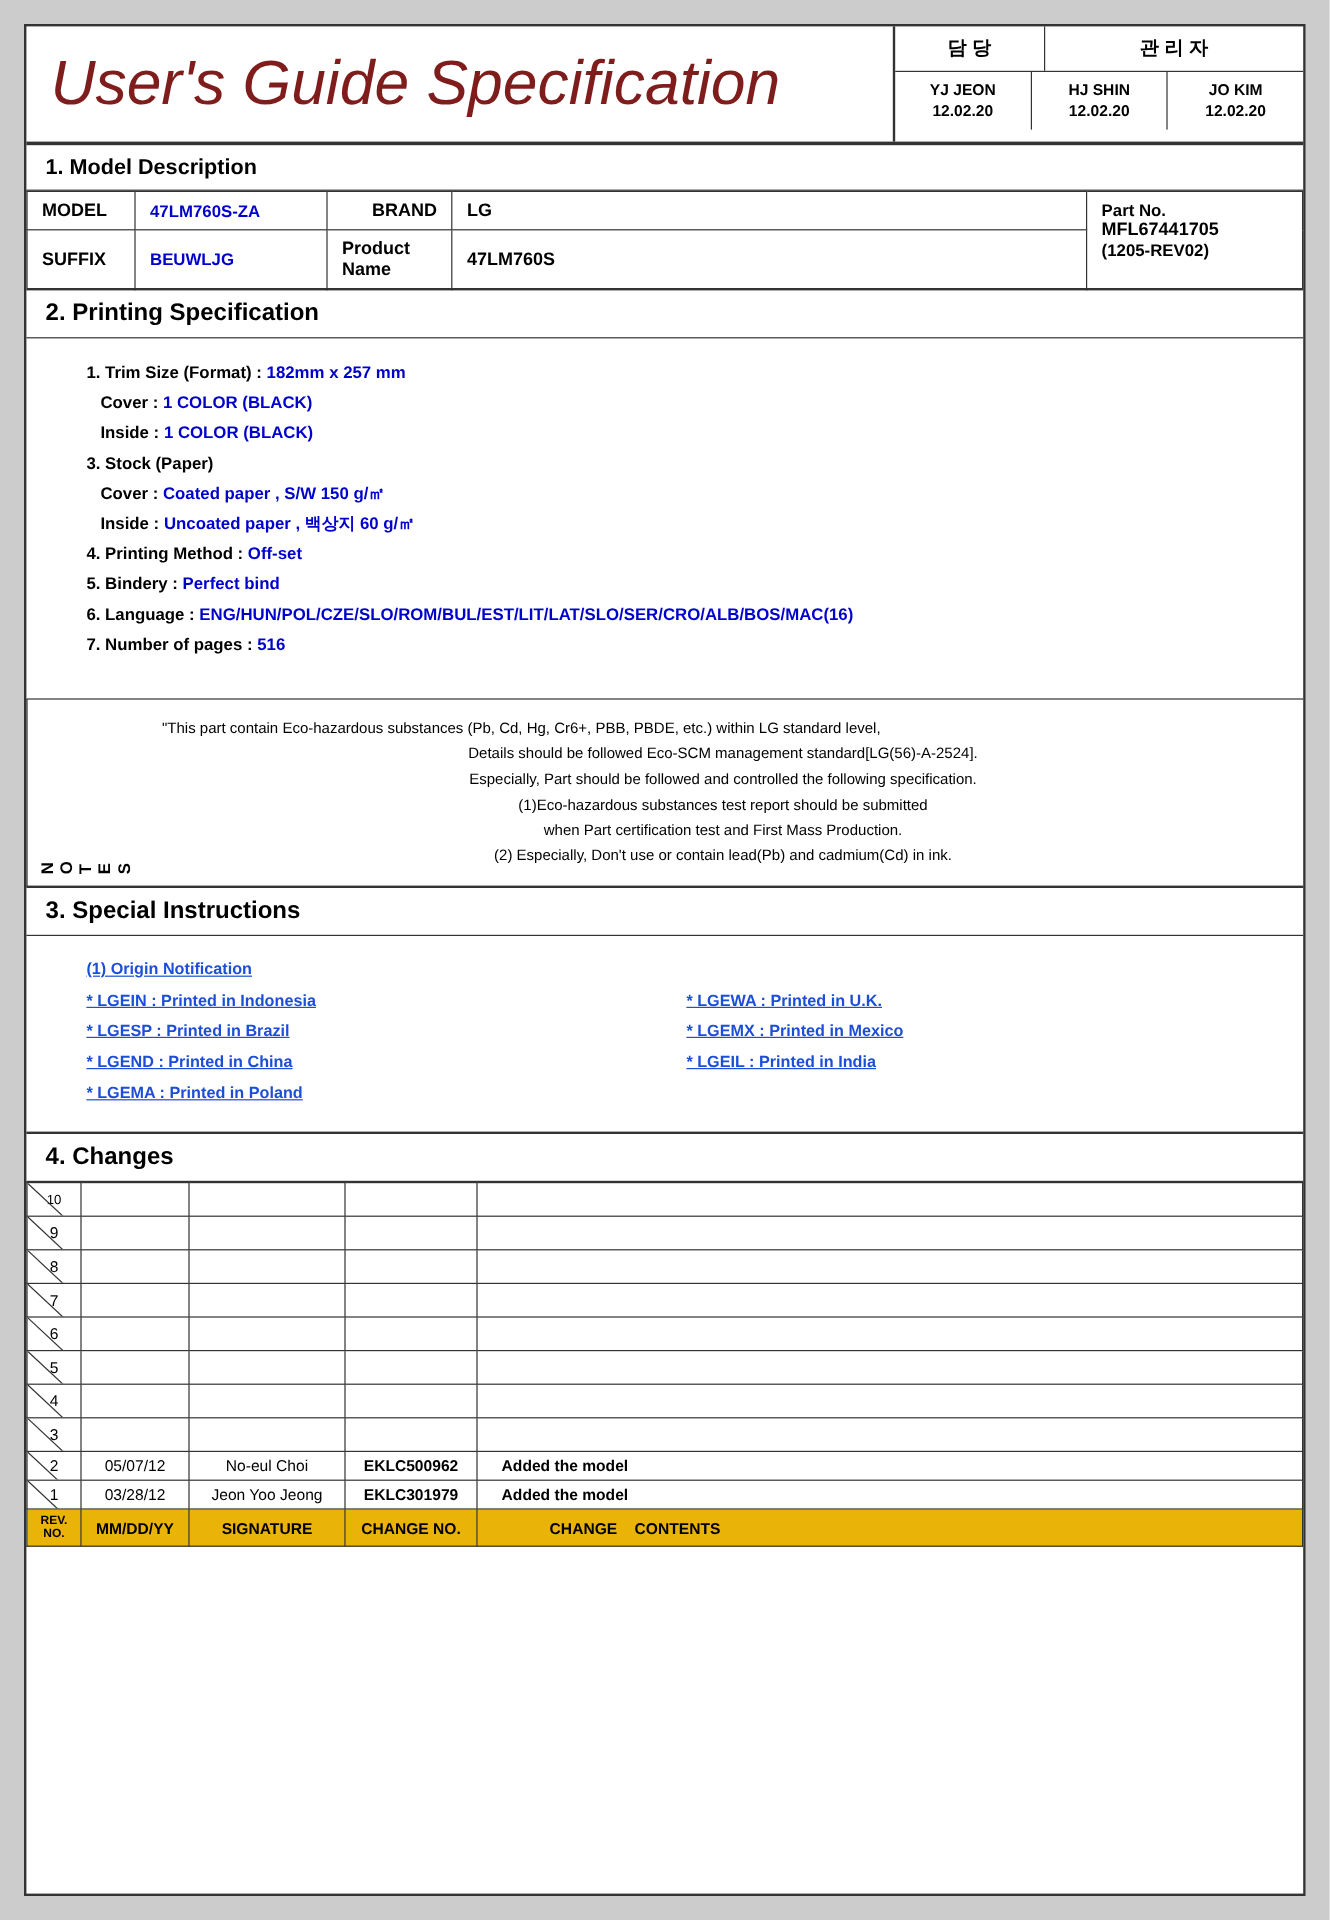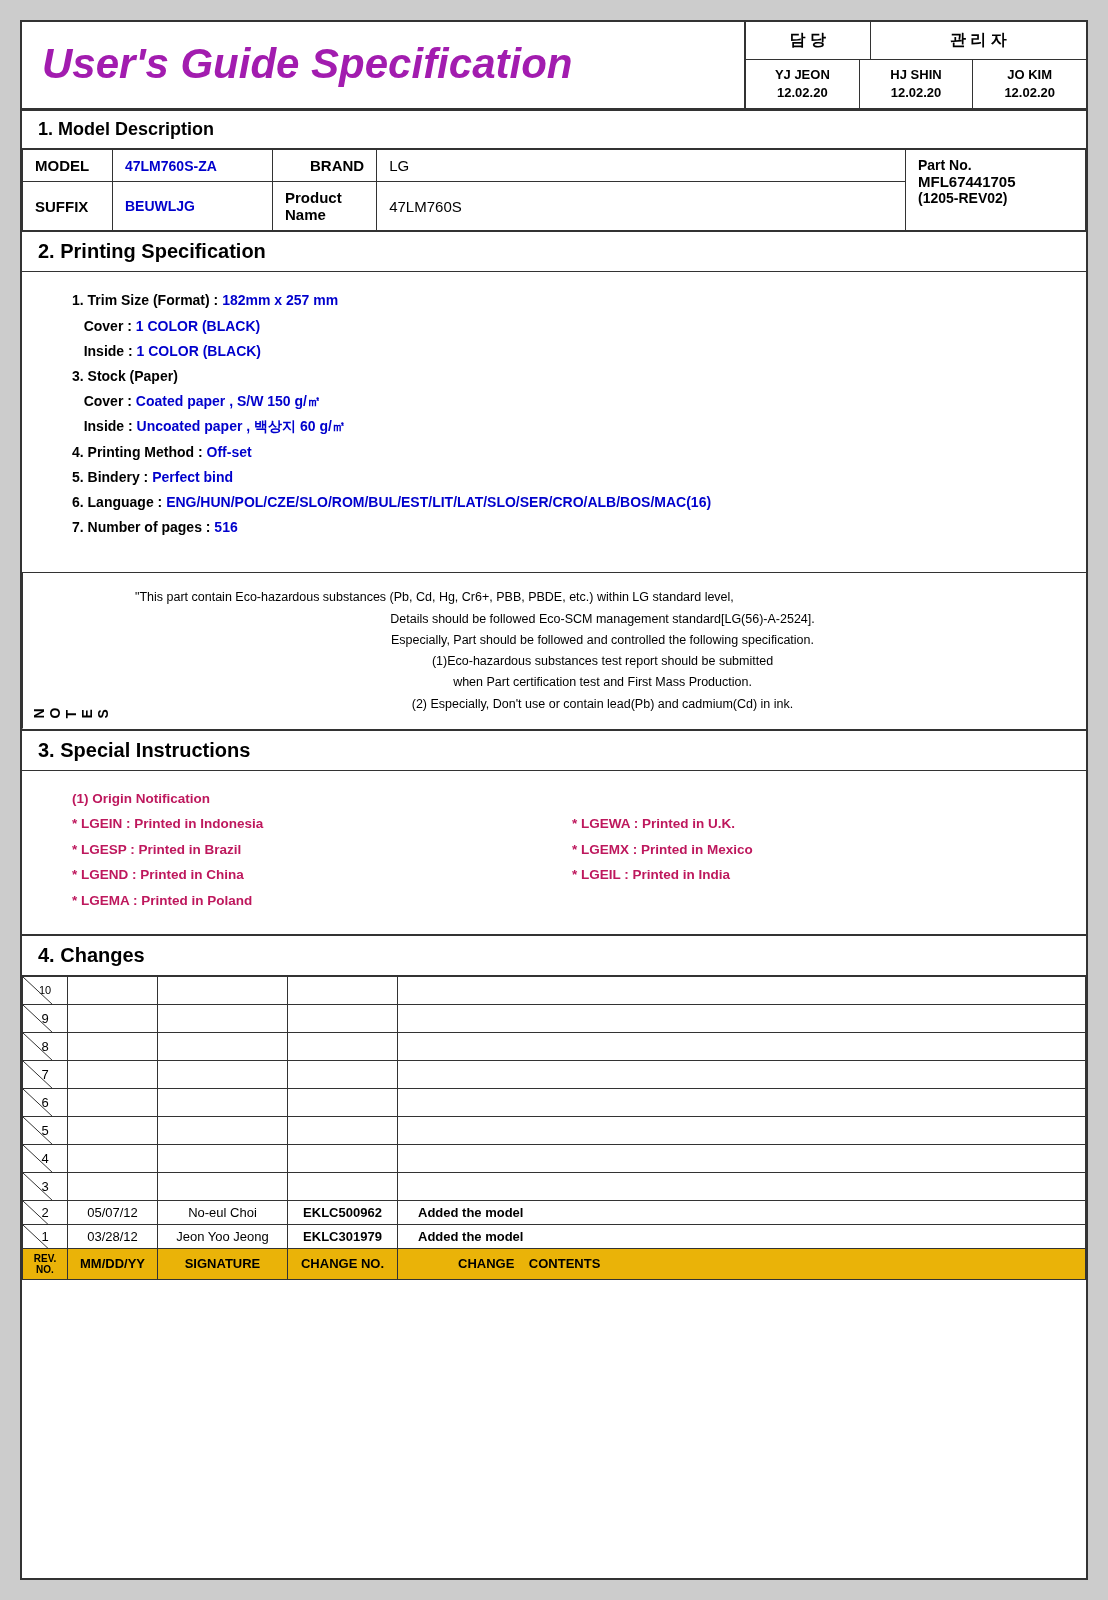--- a/index.html
+++ b/index.html
@@ -23,24 +23,24 @@
     .header {
       display: flex;
       border-bottom: 2px solid #333;
     }
     .header-title {
       flex: 1;
       padding: 18px 20px;
       border-right: 2px solid #333;
     }
     .header-title h1 {
-      font-size: 42px;
-      font-weight: 700;
+      font-size: 52px;
+      font-weight: 400;
       font-style: italic;
-      color: #a21caf;
+      color: #7f1d1d;
     }
     .header-right {
       display: flex;
       flex-direction: column;
       width: 340px;
     }
     .header-right-top {
       display: flex;
       border-bottom: 1px solid #333;
     }
@@ -93,21 +93,21 @@
     }
     .model-table .value-cell {
       color: #00c;
       font-weight: bold;
     }
     .model-table .brand-label {
       font-weight: 900;
       font-size: 15px;
     }
     .model-table .lg-value {
-      font-weight: normal;
+      font-weight: bold;
       font-size: 15px;
     }
     .partno-cell {
       border: 1px solid #333;
       padding: 4px 8px;
       font-size: 13px;
       font-weight: bold;
       text-align: left;
       vertical-align: top;
     }
@@ -162,21 +162,21 @@
       font-size: 20px;
       font-weight: bold;
       border-bottom: 1px solid #333;
     }
     .special-content {
       padding: 16px 30px 20px 50px;
       font-size: 13.5px;
       line-height: 1.8;
       border-bottom: 2px solid #333;
     }
-    .special-content .blue { color: #be185d; font-weight: bold; }
+    .special-content .blue { color: #1d4ed8; font-weight: bold; text-decoration: underline; }
     .special-cols {
       display: flex;
       gap: 16px;
     }
     .special-col {
       flex: 1;
       line-height: 1.9;
     }
 
     

